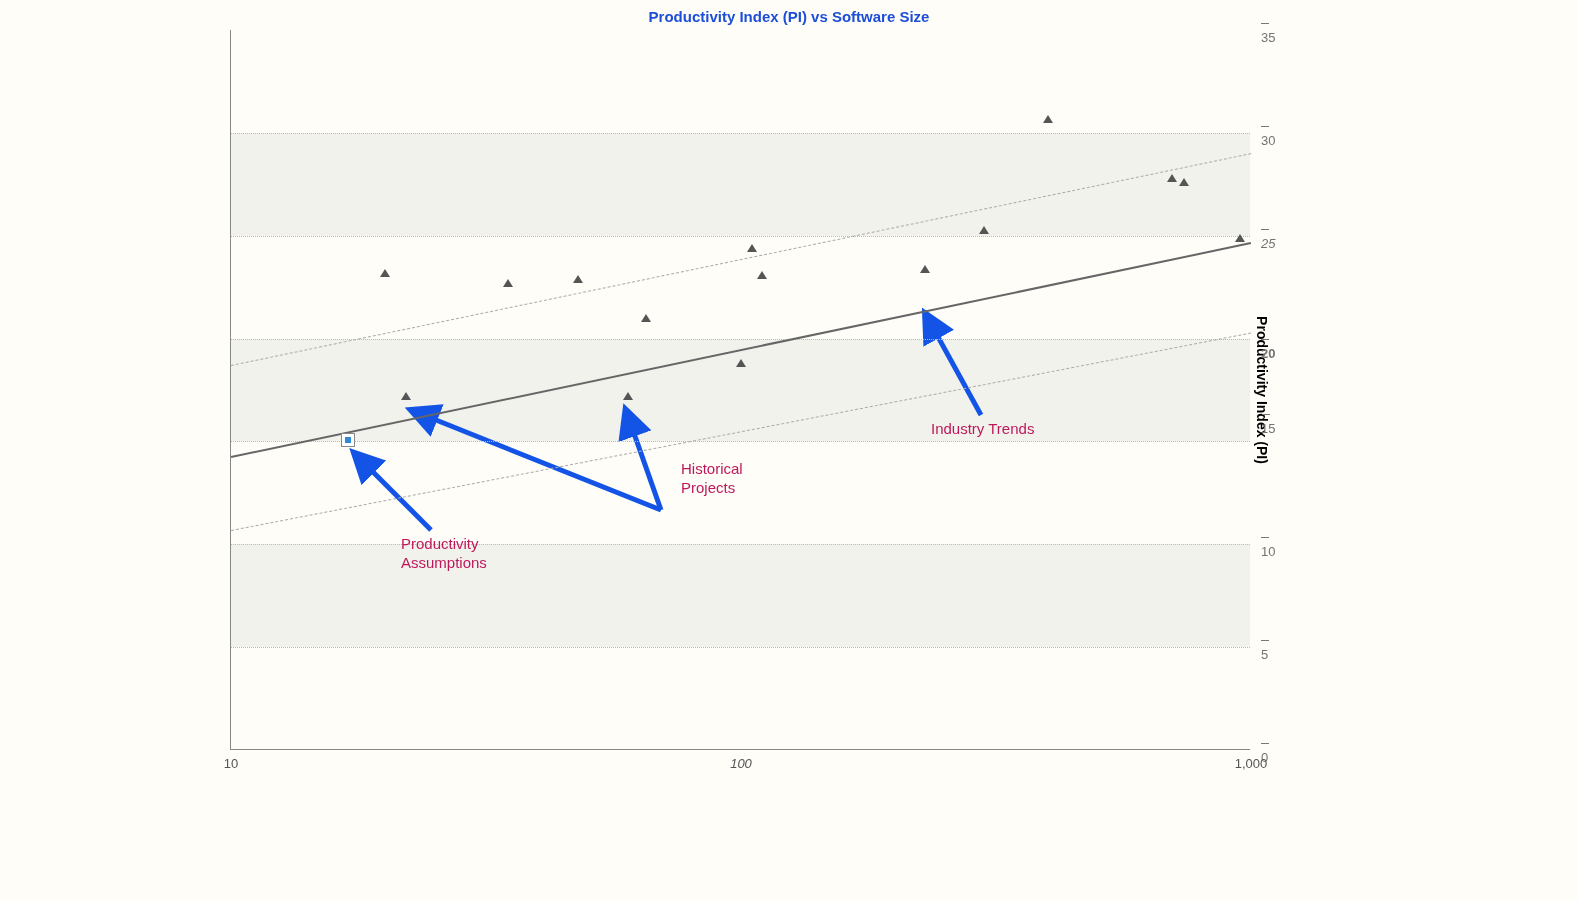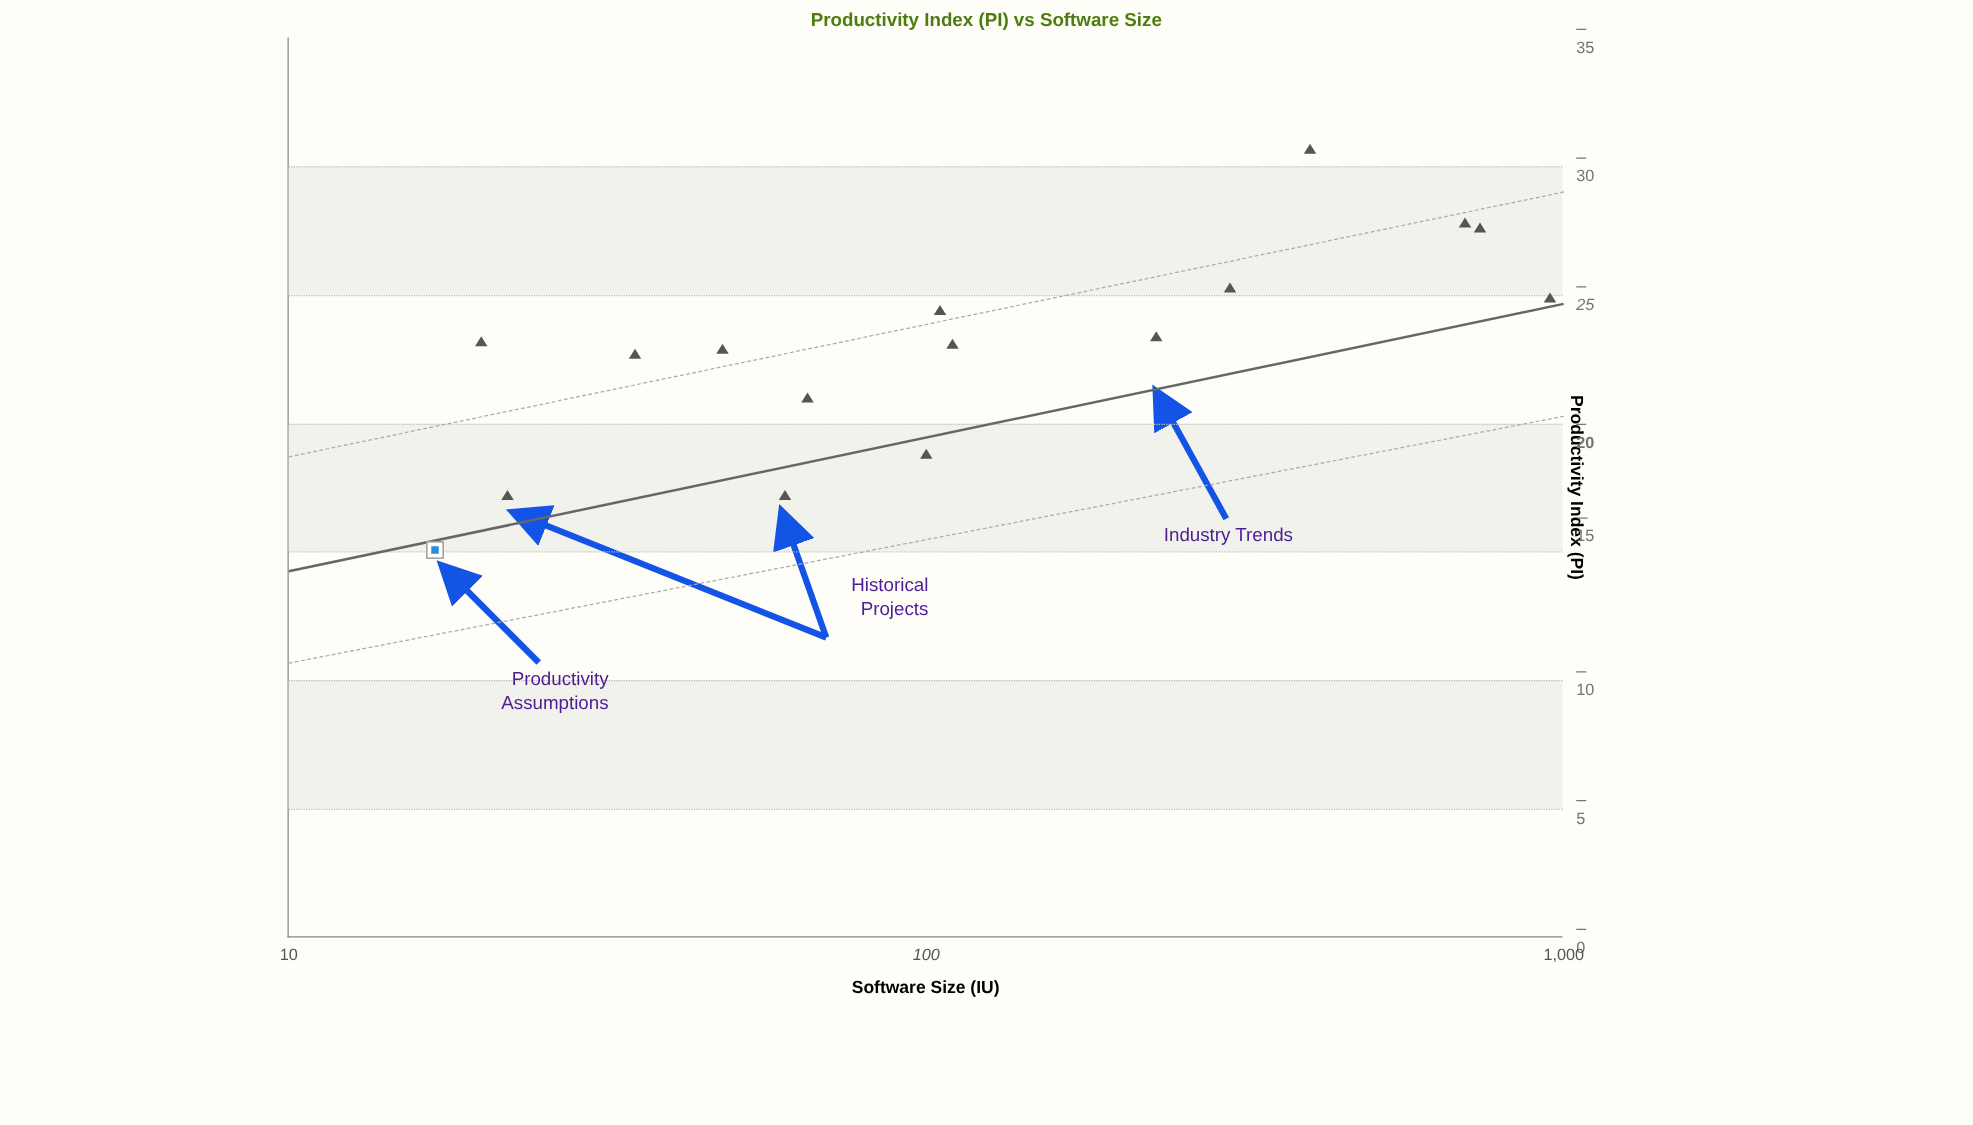--- a/index.html
+++ b/index.html
@@ -17,21 +17,21 @@
     height: 900px;
   }
   .title {
     position: absolute;
     top: 8px;
     left: 0;
     width: 1578px;
     text-align: center;
     font-weight: bold;
     font-size: 15px;
-    color: #4d7c0f;
+    color: #1d4ed8;
   }
   .plot {
     position: absolute;
     left: 230px;
     top: 30px;
     width: 1020px;
     height: 720px;
     border-left: 1px solid #888;
     border-bottom: 1px solid #888;
     box-sizing: border-box;
@@ -122,23 +122,23 @@
     align-items: center;
     justify-content: center;
   }
   .point-sq-inner {
     width: 6px;
     height: 6px;
     background: #2d8bd8;
   }
   .annotation {
     position: absolute;
-    color: #4c1d95;
+    color: #be185d;
     font-size: 15px;
-    text-align: right;
+    text-align: left;
     line-height: 1.25;
   }
   svg.arrows {
     position: absolute;
     left: 0;
     top: 0;
     width: 100%;
     height: 100%;
     pointer-events: none;
   }
@@ -147,21 +147,20 @@
 <body>
 
 <div class="chart-wrap">
   <div class="title">Productivity Index (PI) vs Software Size</div>
 
   <div class="plot" id="plot">
       <div class="band" style="top: 102.857px; height: 102.857px;"></div>
       <div class="band" style="top: 308.571px; height: 102.857px;"></div>
       <div class="band" style="top: 514.286px; height: 102.857px;"></div>
 
-    <div class="xlabel">Software Size (IU)</div>
     <div class="ylabel">Productivity Index (PI)</div>
 
     <svg class="arrows" id="arrows">
       <defs>
         <marker id="arrowhead" markerWidth="7" markerHeight="7" refX="5.5" refY="3.5" orient="auto">
           <polygon points="0 0, 7 3.5, 0 7" fill="#1354e7"></polygon>
         </marker>
       </defs>
     <line x1="200" y1="500" x2="123.52894990291968" y2="423.42857142857144" stroke="#1354e7" stroke-width="5" marker-end="url(#arrowhead)"></line>
         <line x1="430" y1="480" x2="180.63556721932514" y2="380.2857142857143" stroke="#1354e7" stroke-width="5" marker-end="url(#arrowhead)"></line>

